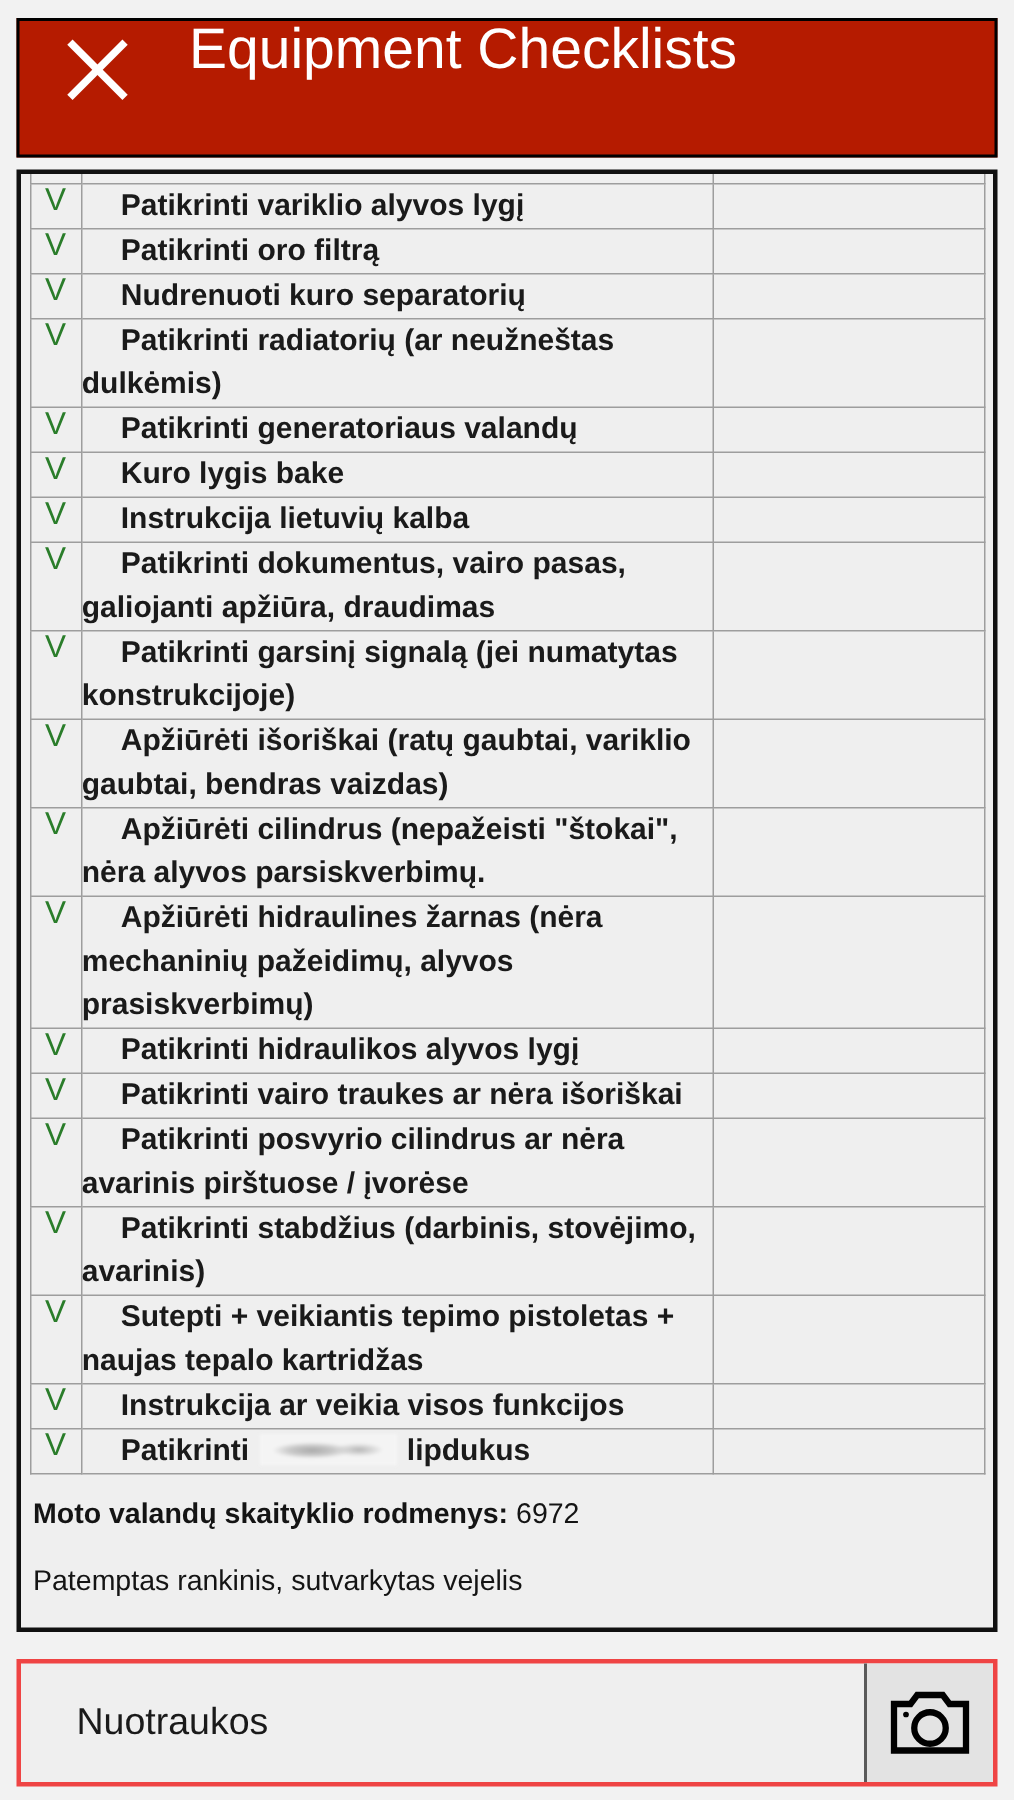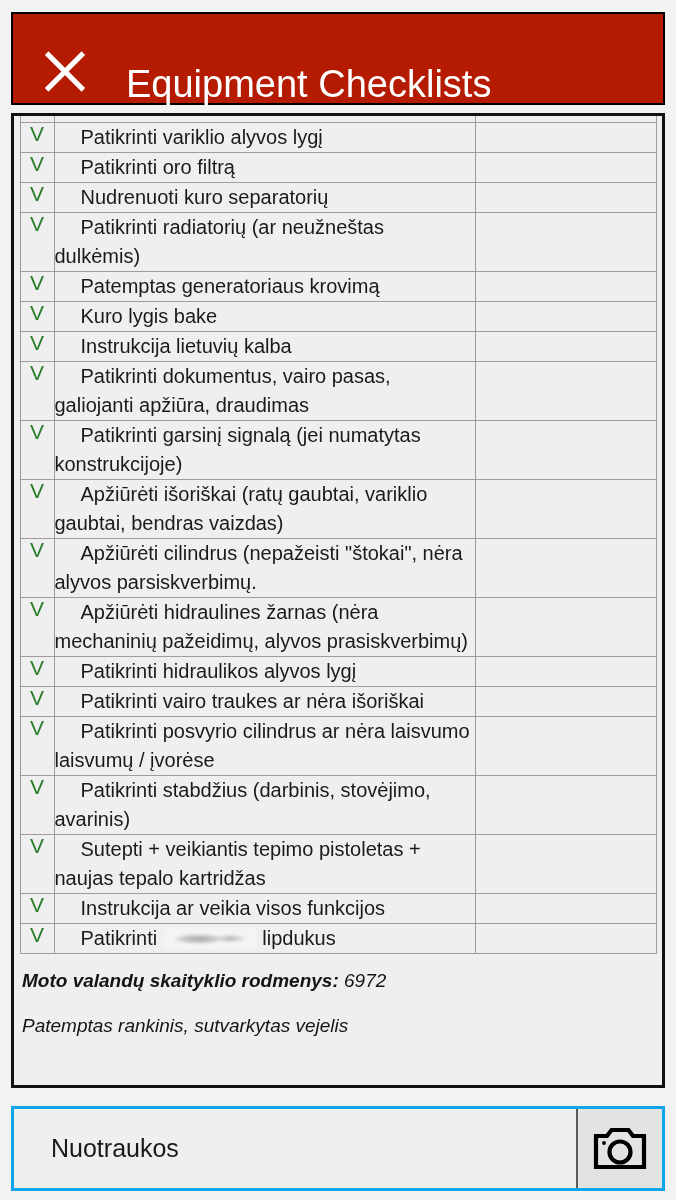--- a/index.html
+++ b/index.html
@@ -20,21 +20,21 @@
   #appbar {
     position: absolute;
     left: 11px;
     top: 12px;
     width: 654px;
     height: 93px;
     box-sizing: border-box;
     background: #b51b00;
     border: 2px solid #000000;
     display: flex;
-    align-items: flex-end;
+    align-items: flex-start;
   }
   #close-btn {
     width: 64px;
     height: 64px;
     margin-left: 20px;
     flex: 0 0 auto;
     position: relative;
   }
   #close-btn .bar {
     position: absolute;
@@ -103,20 +103,21 @@
     line-height: 1;
     height: 27px;
   }
   td.task {
     font-size: 20px;
     color: #1a1a1a;
     line-height: 29px;
     padding: 0 2px 0 4px;
     text-indent: 26px;
     word-wrap: break-word;
+    font-weight: bold;
   }
   td.note { background: #efefef; }
 
   .hidden-row td { height: 27px; }
   .hidden-row td.task { color: transparent; }
 
   
   .redact {
     display: inline-block;
     width: 92px;
@@ -129,36 +130,35 @@
       #f4f4f4;
     filter: blur(1.1px);
     text-indent: 0;
   }
 
   
   #summary {
     padding: 16px 4px 0 8px;
     font-size: 19px;
     color: #141414;
-    font-style: italic;
   }
   #summary .line { margin: 0 0 22px 0; line-height: 1.2; }
   #summary .line.last { margin-bottom: 0; }
   #summary .lbl { font-weight: bold; }
   #summary .notes-label { font-weight: bold; display: block; margin-bottom: 3px; }
 
   
   #photos-bar {
     position: absolute;
     left: 11px;
     top: 1106px;
     width: 654px;
     height: 85px;
     box-sizing: border-box;
-    border: 3px solid #0ea5e9;
+    border: 3px solid #ef4444;
     background: #efefef;
     display: flex;
     align-items: stretch;
   }
   #photos-label {
     flex: 1 1 auto;
     display: flex;
     align-items: center;
     padding-left: 37px;
     font-size: 25px;
@@ -215,21 +215,21 @@
             <td class="task">Nudrenuoti kuro separatorių</td>
             <td class="note"></td>
           </tr>
           <tr>
             <td class="mark">V</td>
             <td class="task">Patikrinti radiatorių (ar neužneštas dulkėmis)</td>
             <td class="note"></td>
           </tr>
           <tr>
             <td class="mark">V</td>
-            <td class="task">Patemptas generatoriaus krovimą</td>
+            <td class="task">Patikrinti generatoriaus valandų</td>
             <td class="note"></td>
           </tr>
           <tr>
             <td class="mark">V</td>
             <td class="task">Kuro lygis bake</td>
             <td class="note"></td>
           </tr>
           <tr>
             <td class="mark">V</td>
             <td class="task">Instrukcija lietuvių kalba</td>
@@ -265,21 +265,21 @@
             <td class="task">Patikrinti hidraulikos alyvos lygį</td>
             <td class="note"></td>
           </tr>
           <tr>
             <td class="mark">V</td>
             <td class="task">Patikrinti vairo traukes ar nėra išoriškai</td>
             <td class="note"></td>
           </tr>
           <tr>
             <td class="mark">V</td>
-            <td class="task">Patikrinti posvyrio cilindrus ar nėra laisvumo laisvumų / įvorėse</td>
+            <td class="task">Patikrinti posvyrio cilindrus ar nėra avarinis pirštuose / įvorėse</td>
             <td class="note"></td>
           </tr>
           <tr>
             <td class="mark">V</td>
             <td class="task">Patikrinti stabdžius (darbinis, stovėjimo, avarinis)</td>
             <td class="note"></td>
           </tr>
           <tr>
             <td class="mark">V</td>
             <td class="task">Sutepti + veikiantis tepimo pistoletas + naujas tepalo kartridžas</td>

